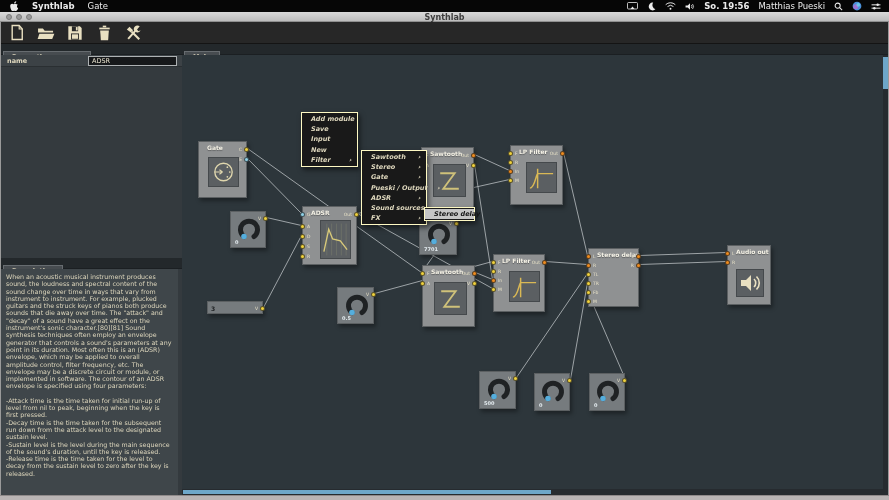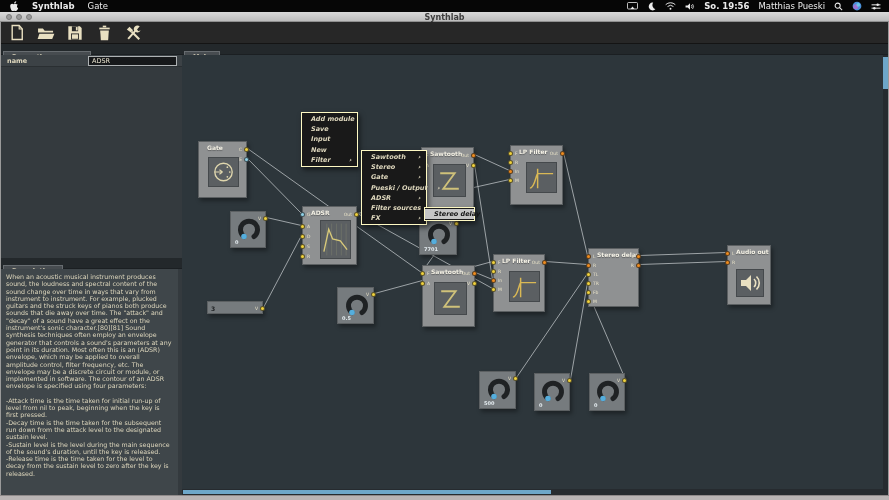--- a/index.html
+++ b/index.html
@@ -488,21 +488,21 @@
             </div>
             <div class="mi">
               <span>Pueski / Output</span>
               <span class="arrow">›</span>
             </div>
             <div class="mi">
               <span>ADSR</span>
               <span class="arrow">›</span>
             </div>
             <div class="mi">
-              <span>Filter sources</span>
+              <span>Sound sources</span>
               <span class="arrow">›</span>
             </div>
             <div class="mi">
               <span>FX</span>
               <span class="arrow">›</span>
             </div>
           </div>
         <div class="menu" id="fx-menu" style="left:242px; top:152px; width:51px;">
             <div class="mi hl">
               <span>Stereo delay</span>

